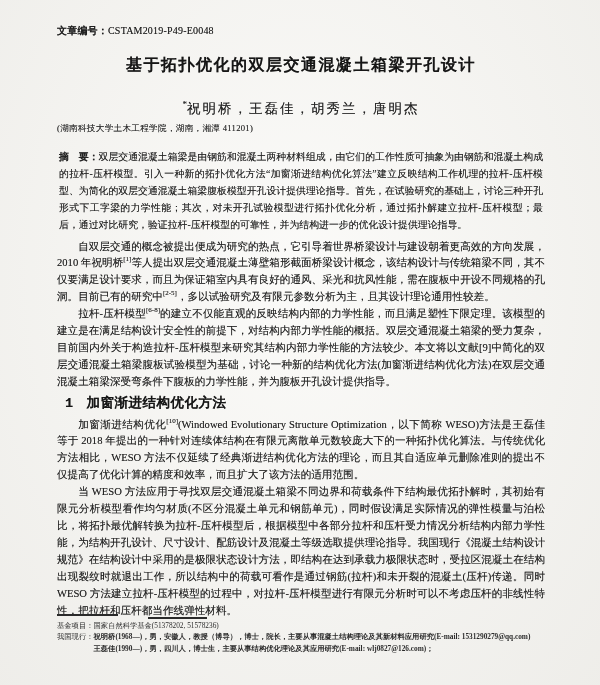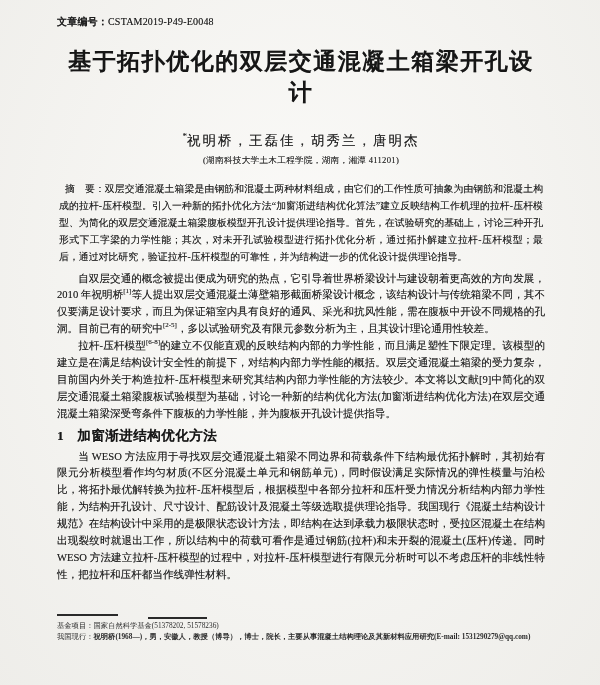--- a/index.html
+++ b/index.html
@@ -3,42 +3,42 @@
 <meta charset="utf-8">
 <style>
   html,body{margin:0;padding:0;}
   body{background:#e8e8e6;font-family:"Liberation Serif","DejaVu Serif",serif;}
   .page{
     position:relative;width:600px;height:685px;margin:0 auto;overflow:hidden;
     background:#f7f6f2;
     background-image:radial-gradient(ellipse at 50% 40%, rgba(255,255,255,.5), rgba(0,0,0,.035));
     color:#1d1d1d;
     box-sizing:border-box;
-    padding:15px 55px 0 57px;
+    padding:24px 55px 0 57px;
     text-shadow:0 0 .4px rgba(40,40,40,.55);
   }
   .article-no{font-size:10px;letter-spacing:.2px;}
   .article-no .lbl{font-family:"Liberation Sans","DejaVu Sans",sans-serif;font-weight:700;}
   .article-no .val{font-family:"Liberation Serif",serif;}
   h1.title{
     margin:17px 0 0 0;text-align:center;
     font-family:"Liberation Sans","DejaVu Sans",sans-serif;
-    font-size:23px;font-weight:700;letter-spacing:1.5px;color:#161616;
+    font-size:16px;font-weight:700;letter-spacing:1.5px;color:#161616;
   }
   .authors{margin-top:23px;text-align:center;font-size:13.5px;letter-spacing:2px;color:#222;}
   .authors sup{font-size:9px;letter-spacing:0;}
-  .affiliation{margin-top:5px;text-align:center;font-size:8.6px;color:#2a2a2a;letter-spacing:.3px;}
+  .affiliation{margin-top:5px;font-size:8.6px;color:#2a2a2a;letter-spacing:.3px;}
   .abstract{margin-top:13px;font-size:9.9px;line-height:17px;text-align:justify;color:#222;padding:0 2px;}
-  .abstract .lbl{font-family:"Liberation Sans","DejaVu Sans",sans-serif;font-weight:400;margin-left:6px;}
+  .abstract .lbl{font-family:"Liberation Sans","DejaVu Sans",sans-serif;font-weight:700;}
   .abstract p{margin:0;}
   .bodytext{margin-top:6px;font-size:10.6px;line-height:16.9px;color:#1f1f1f;}
   .bodytext p.par{margin:0;text-indent:2em;text-align:justify;}
   .bodytext sup.ref{font-size:7px;line-height:0;}
   h2.sec{
-    margin:5px 0 4px 0;font-family:Liberation Serif, serif;
+    margin:5px 0 4px 8px;font-family:Liberation Mono, monospace;
     font-size:13.5px;font-weight:700;color:#161616;letter-spacing:.5px;
   }
   h2.sec .num{margin-right:13px;}
   .footnote{position:absolute;left:57px;right:10px;top:614px;font-size:7.3px;line-height:11.3px;color:#2b2b2b;text-shadow:none;}
   .fn-rules{height:6px;position:relative;}
   .fn-rules .r{position:absolute;height:1.6px;background:#2a2a2a;top:2px;}
   .fn-rules .r1{left:0;width:61px;top:0;}
   .fn-rules .r2{left:91px;width:59px;top:3px;}
   .fn-line{white-space:nowrap;overflow:hidden;}
   .bio-wrap{display:flex;}
@@ -67,32 +67,34 @@
   </div>
 
   <div class="bodytext">
     <p class="par">自双层交通的概念被提出便成为研究的热点，它引导着世界桥梁设计与建设朝着更高效的方向发展，2010 年祝明桥<sup class="ref">[1]</sup>等人提出双层交通混凝土薄壁箱形截面桥梁设计概念，该结构设计与传统箱梁不同，其不仅要满足设计要求，而且为保证箱室内具有良好的通风、采光和抗风性能，需在腹板中开设不同规格的孔洞。目前已有的研究中<sup class="ref">[2-5]</sup>，多以试验研究及有限元参数分析为主，且其设计理论通用性较差。</p>
     <p class="par">拉杆-压杆模型<sup class="ref">[6-8]</sup>的建立不仅能直观的反映结构内部的力学性能，而且满足塑性下限定理。该模型的建立是在满足结构设计安全性的前提下，对结构内部力学性能的概括。双层交通混凝土箱梁的受力复杂，目前国内外关于构造拉杆-压杆模型来研究其结构内部力学性能的方法较少。本文将以文献[9]中简化的双层交通混凝土箱梁腹板试验模型为基础，讨论一种新的结构优化方法(加窗渐进结构优化方法)在双层交通混凝土箱梁深受弯条件下腹板的力学性能，并为腹板开孔设计提供指导。</p>
 
     <h2 class="sec">
       <span class="num">1</span><span>加窗渐进结构优化方法</span>
     </h2>
 
+    <p class="par">加窗渐进结构优化<sup class="ref">[10]</sup>(Windowed Evolutionary Structure Optimization，以下简称 WESO)方法是王磊佳等于 2018 年提出的一种针对连续体结构在有限元离散单元数较庞大下的一种拓扑优化算法。与传统优化方法相比，WESO 方法不仅延续了经典渐进结构优化方法的理论，而且其自适应单元删除准则的提出不仅提高了优化计算的精度和效率，而且扩大了该方法的适用范围。</p>
     <p class="par">当 WESO 方法应用于寻找双层交通混凝土箱梁不同边界和荷载条件下结构最优拓扑解时，其初始有限元分析模型看作均匀材质(不区分混凝土单元和钢筋单元)，同时假设满足实际情况的弹性模量与泊松比，将拓扑最优解转换为拉杆-压杆模型后，根据模型中各部分拉杆和压杆受力情况分析结构内部力学性能，为结构开孔设计、尺寸设计、配筋设计及混凝土等级选取提供理论指导。我国现行《混凝土结构设计规范》在结构设计中采用的是极限状态设计方法，即结构在达到承载力极限状态时，受拉区混凝土在结构出现裂纹时就退出工作，所以结构中的荷载可看作是通过钢筋(拉杆)和未开裂的混凝土(压杆)传递。同时 WESO 方法建立拉杆-压杆模型的过程中，对拉杆-压杆模型进行有限元分析时可以不考虑压杆的非线性特性，把拉杆和压杆都当作线弹性材料。</p>
   </div>
 
   <div class="footnote">
     <div class="fn-rules">
       <span class="r r1"></span>
       <span class="r r2"></span>
     </div>
     <div class="fn-line">
       <span>基金项目：</span><span>国家自然科学基金(51378202, 51578236)</span>
     </div>
     <div class="bio-wrap">
       <span class="bio-label">我国现行：</span>
       <div class="bio-list">
         <div class="fn-line">祝明桥(1968—)，男，安徽人，教授（博导），博士，院长，主要从事混凝土结构理论及其新材料应用研究(E-mail: 1531290279@qq.com)</div>
+        <div class="fn-line">王磊佳(1990—)，男，四川人，博士生，主要从事结构优化理论及其应用研究(E-mail: wlj0827@126.com)；</div>
       </div>
     </div>
   </div>
 
 </div>
 
 </body></html>

